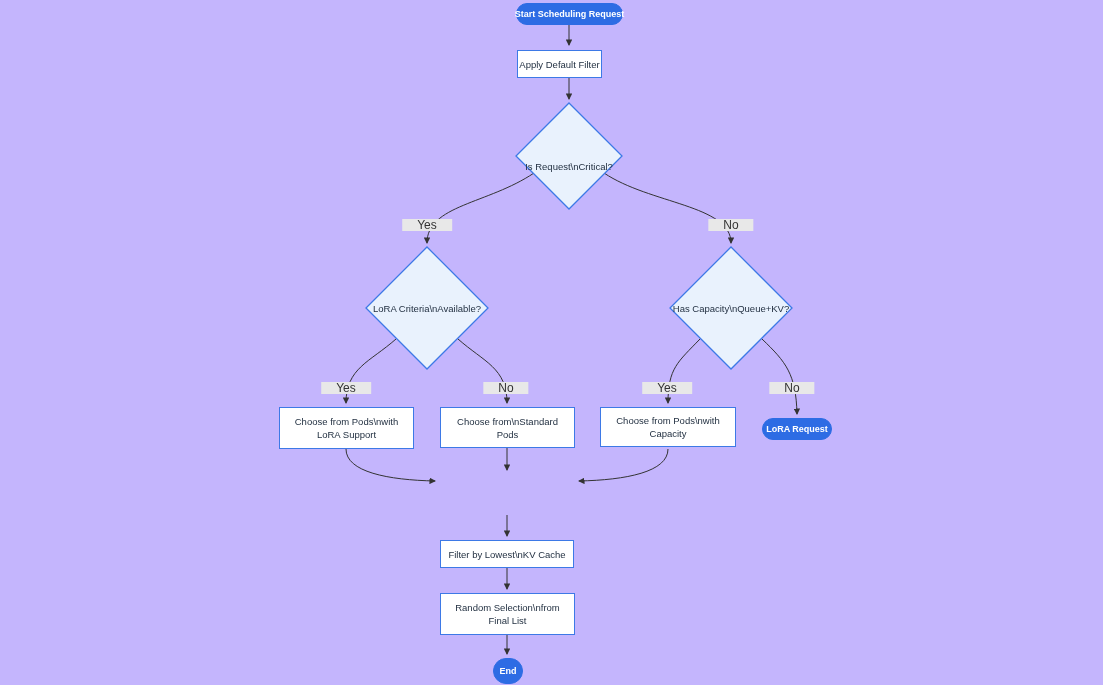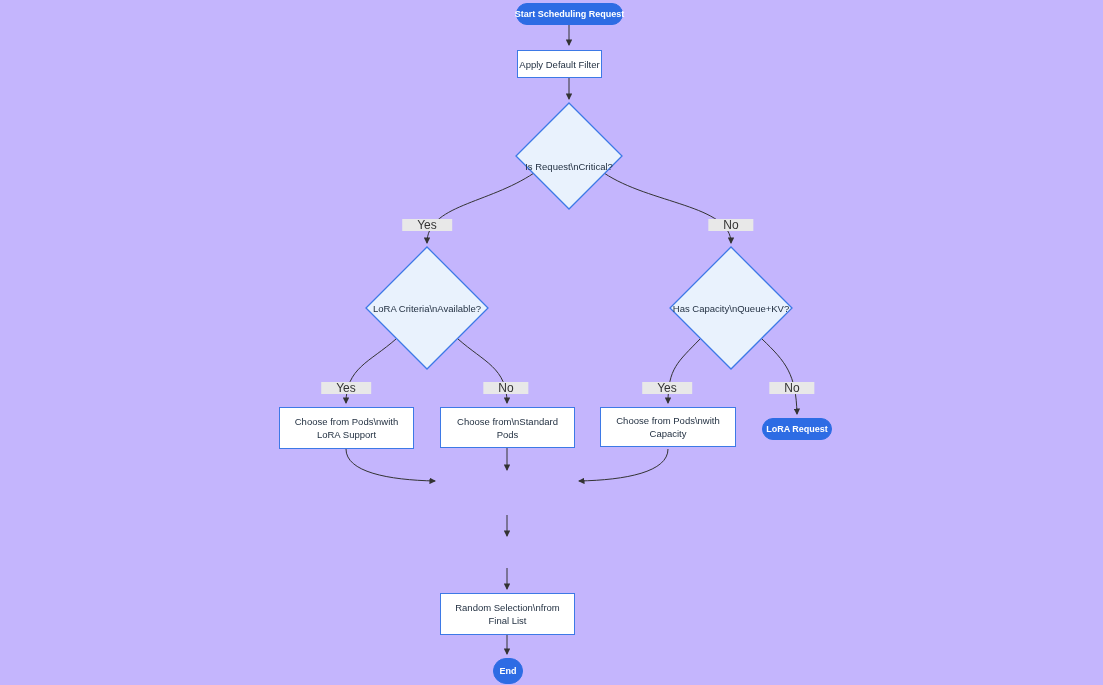--- a/index.html
+++ b/index.html
@@ -122,20 +122,21 @@
 
   <div class="node process" style="left:440px; top:407px; width:135px; height:41px;">Choose from\nStandard
 Pods</div>
 
   <div class="node process" style="left:600px; top:407px; width:136px; height:40px;">Choose from Pods\nwith
 Capacity</div>
 
   <div class="node stadium" style="left:762px; top:418px; width:70px; height:22px;">LoRA Request</div>
 
 
+  <div class="node process" style="left:440px; top:540px; width:134px; height:28px;">Filter by Lowest\nKV Cache</div>
 
   <div class="node process" style="left:440px; top:593px; width:135px; height:42px;">Random Selection\nfrom
 Final List</div>
 
   <div class="node stadium" style="left:493px; top:658px; width:30px; height:26px; border-radius:13px;">End</div>
 
   <span class="edge-label" style="left:427px; top:225px;">Yes</span>
   <span class="edge-label" style="left:731px; top:225px;">No</span>
   <span class="edge-label" style="left:346px; top:388px;">Yes</span>
   <span class="edge-label" style="left:506px; top:388px;">No</span>

